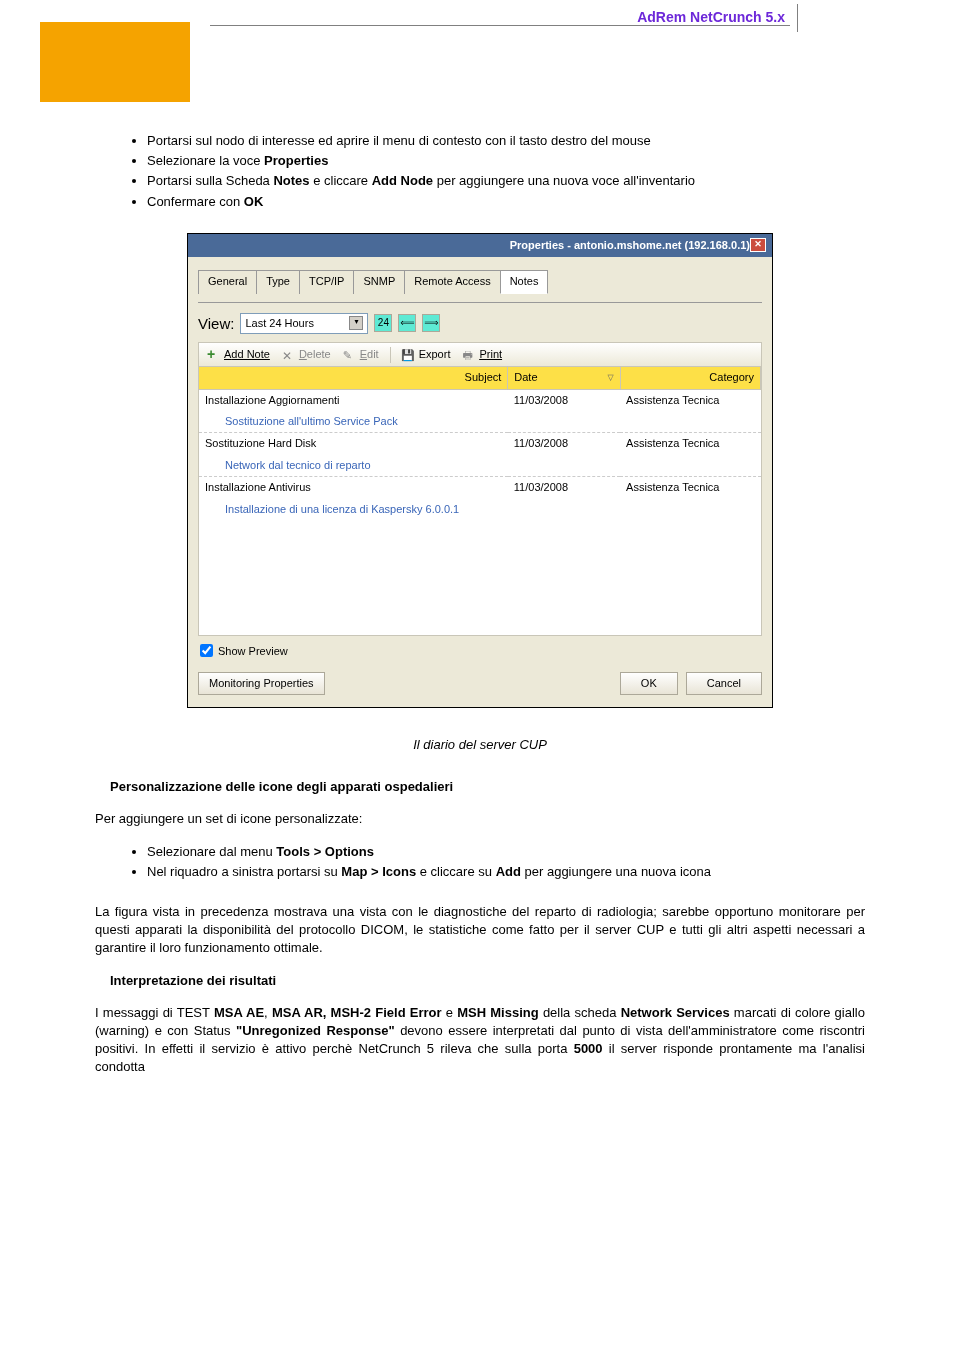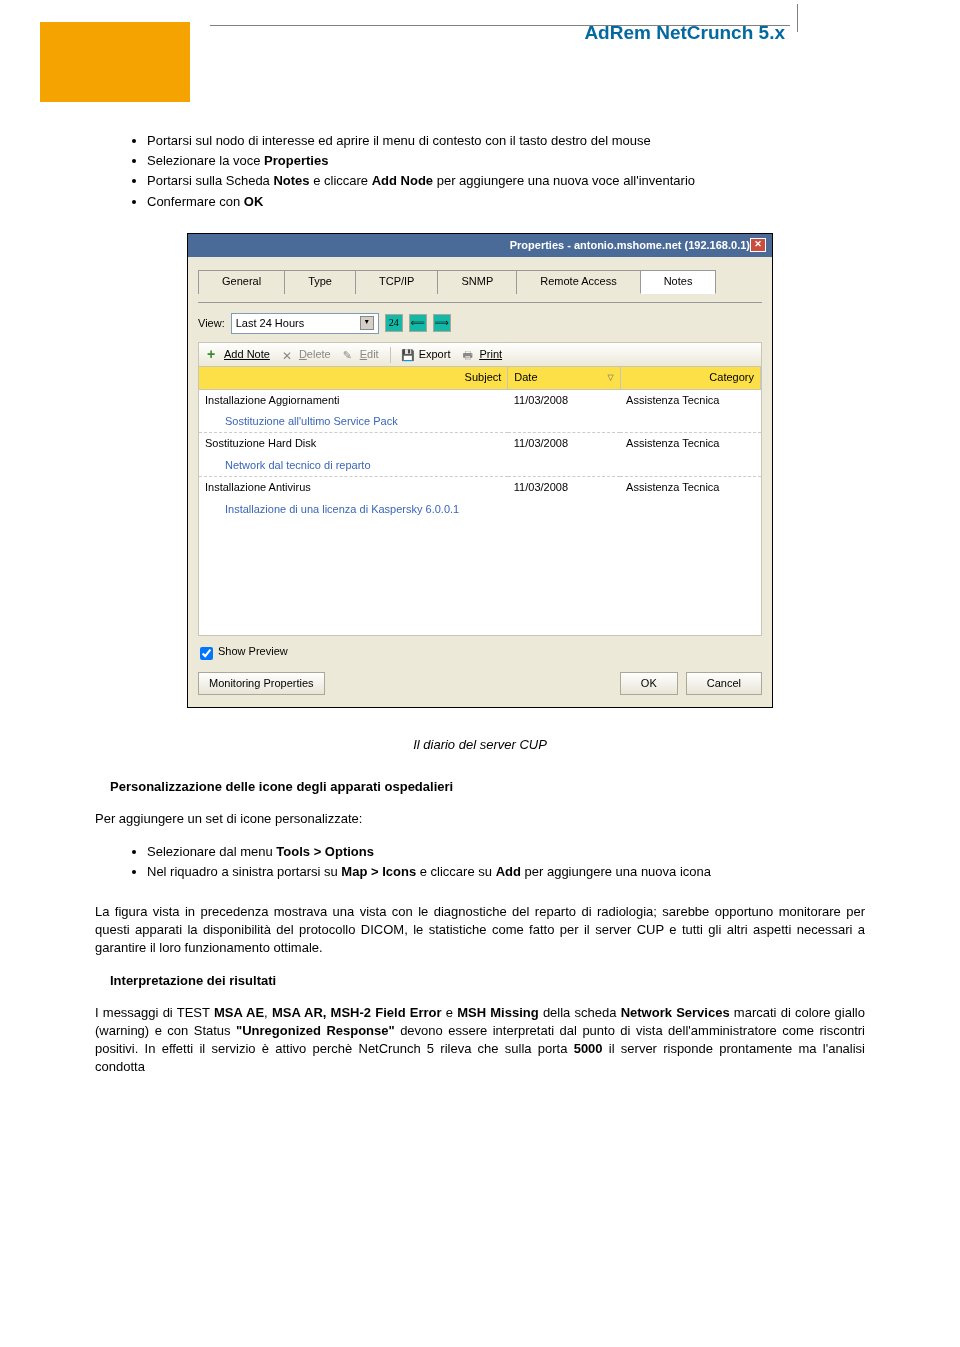--- a/index.html
+++ b/index.html
@@ -7,22 +7,22 @@
     font-family: Verdana, Tahoma, Arial, sans-serif;
     font-size: 13px;
     color: #000;
     background: #fff;
     width: 960px;
     margin: 0 auto;
     line-height: 1.4;
   }
   .header-row { position: relative; height: 120px; }
   .header-title {
-    position: absolute; top: 20px; right: 175px;
-    color: #0369a1; font-size: 19px; font-weight: bold;
+    position: absolute; top: 8px; right: 175px;
+    color: #6d28d9; font-size: 14px; font-weight: bold;
   }
   .header-line {
     position: absolute; top: 25px; right: 170px; width: 580px;
     border-top: 1px solid #808080;
   }
   .header-vline {
     position: absolute; top: 4px; right: 162px; height: 28px;
     border-left: 1px solid #808080;
   }
   .orange-block {
@@ -48,42 +48,42 @@
     font-weight: bold; font-size: 11px;
   }
   .titlebar .close {
     width: 16px; height: 14px; background: #cb4d3e;
     border: 1px solid #fff; color: #fff; text-align: center;
     line-height: 11px; font-size: 9px; cursor: pointer;
   }
   .dlg-body { padding: 12px 10px 10px 10px; }
   .tabs { display: flex; margin-bottom: 10px; }
   .tab {
-    padding: 3px 23px; border: 1px solid #999; border-bottom: none;
+    padding: 3px 9px; border: 1px solid #999; border-bottom: none;
     background: #ece9d8; font-size: 11px; margin-right: -1px;
     position: relative; top: 1px; cursor: pointer;
   }
   .tab.active { background: #fff; border-bottom: 1px solid #fff; }
   .tabs-line { border-bottom: 1px solid #999; margin-top: -1px; margin-bottom: 10px; }
 
   .row { display: flex; align-items: center; gap: 6px; margin-bottom: 8px; }
-  .row label { font-size: 11px; }
+  .row label { font-size: 15px; }
   .select {
     border: 1px solid #7f9db9; background: #fff; padding: 2px 4px;
-    font-size: 11px; width: 148px; display: flex; justify-content: space-between;
+    font-size: 11px; width: 128px; display: flex; justify-content: space-between;
     align-items: center;
   }
   .dd-arrow {
     width: 14px; height: 14px; background: #d4d0c8;
     border: 1px solid #888; font-size: 8px; text-align: center; line-height: 10px;
   }
   .icon-btn {
     width: 18px; height: 18px; border: 1px solid #aca899;
-    background: #14b8a6; display: inline-flex; align-items: center; justify-content: center;
-    font-size: 10px; cursor: pointer; font-family: Liberation Serif, serif;
+    background: #5eead4; display: inline-flex; align-items: center; justify-content: center;
+    font-size: 10px; cursor: pointer;
   }
 
   .toolbar {
     display: flex; align-items: center; gap: 6px;
     border: 1px solid #c9c6b8; border-bottom: none;
     background: linear-gradient(#fff, #ece9d8);
     padding: 3px 5px; font-size: 11px;
   }
   .tbtn { display: inline-flex; align-items: center; gap: 3px; cursor: pointer; padding: 1px 3px; }
   .tbtn.disabled { color: #888; cursor: default; }
@@ -105,21 +105,21 @@
     background: #fde047; border-right: 1px solid #c9c6b8;
     border-bottom: 1px solid #c9c6b8;
   }
   .sort-col { display: flex; justify-content: space-between; align-items: center; }
   .sort-tri { font-size: 8px; color: #666; }
   table.g td { padding: 3px 6px; vertical-align: top; }
   .r-main td { border-top: 1px dashed #ccc; }
   .r-main:first-of-type td { border-top: none; }
   .note-detail { color: #3a66b8; padding-left: 26px !important; font-size: 11px; }
 
-  .showprev { margin: 8px 0 10px 2px; display: flex; align-items: flex-end; gap: 5px; font-size: 11px; }
+  .showprev { margin: 8px 0 10px 2px; display: flex; align-items: flex-start; gap: 5px; font-size: 11px; }
   .dlg-footer { display: flex; justify-content: space-between; align-items: center; padding: 2px 0 2px 0; }
   .link-btn {
     border: 1px solid #aca899; background: linear-gradient(#fff,#e8e4d6);
     padding: 3px 10px; font-size: 11px; cursor: pointer;
   }
   .right-btns { display: flex; gap: 8px; }
   .btn {
     border: 1px solid #aca899; background: linear-gradient(#fff,#e8e4d6);
     padding: 3px 20px; font-size: 11px; cursor: pointer;
   }

